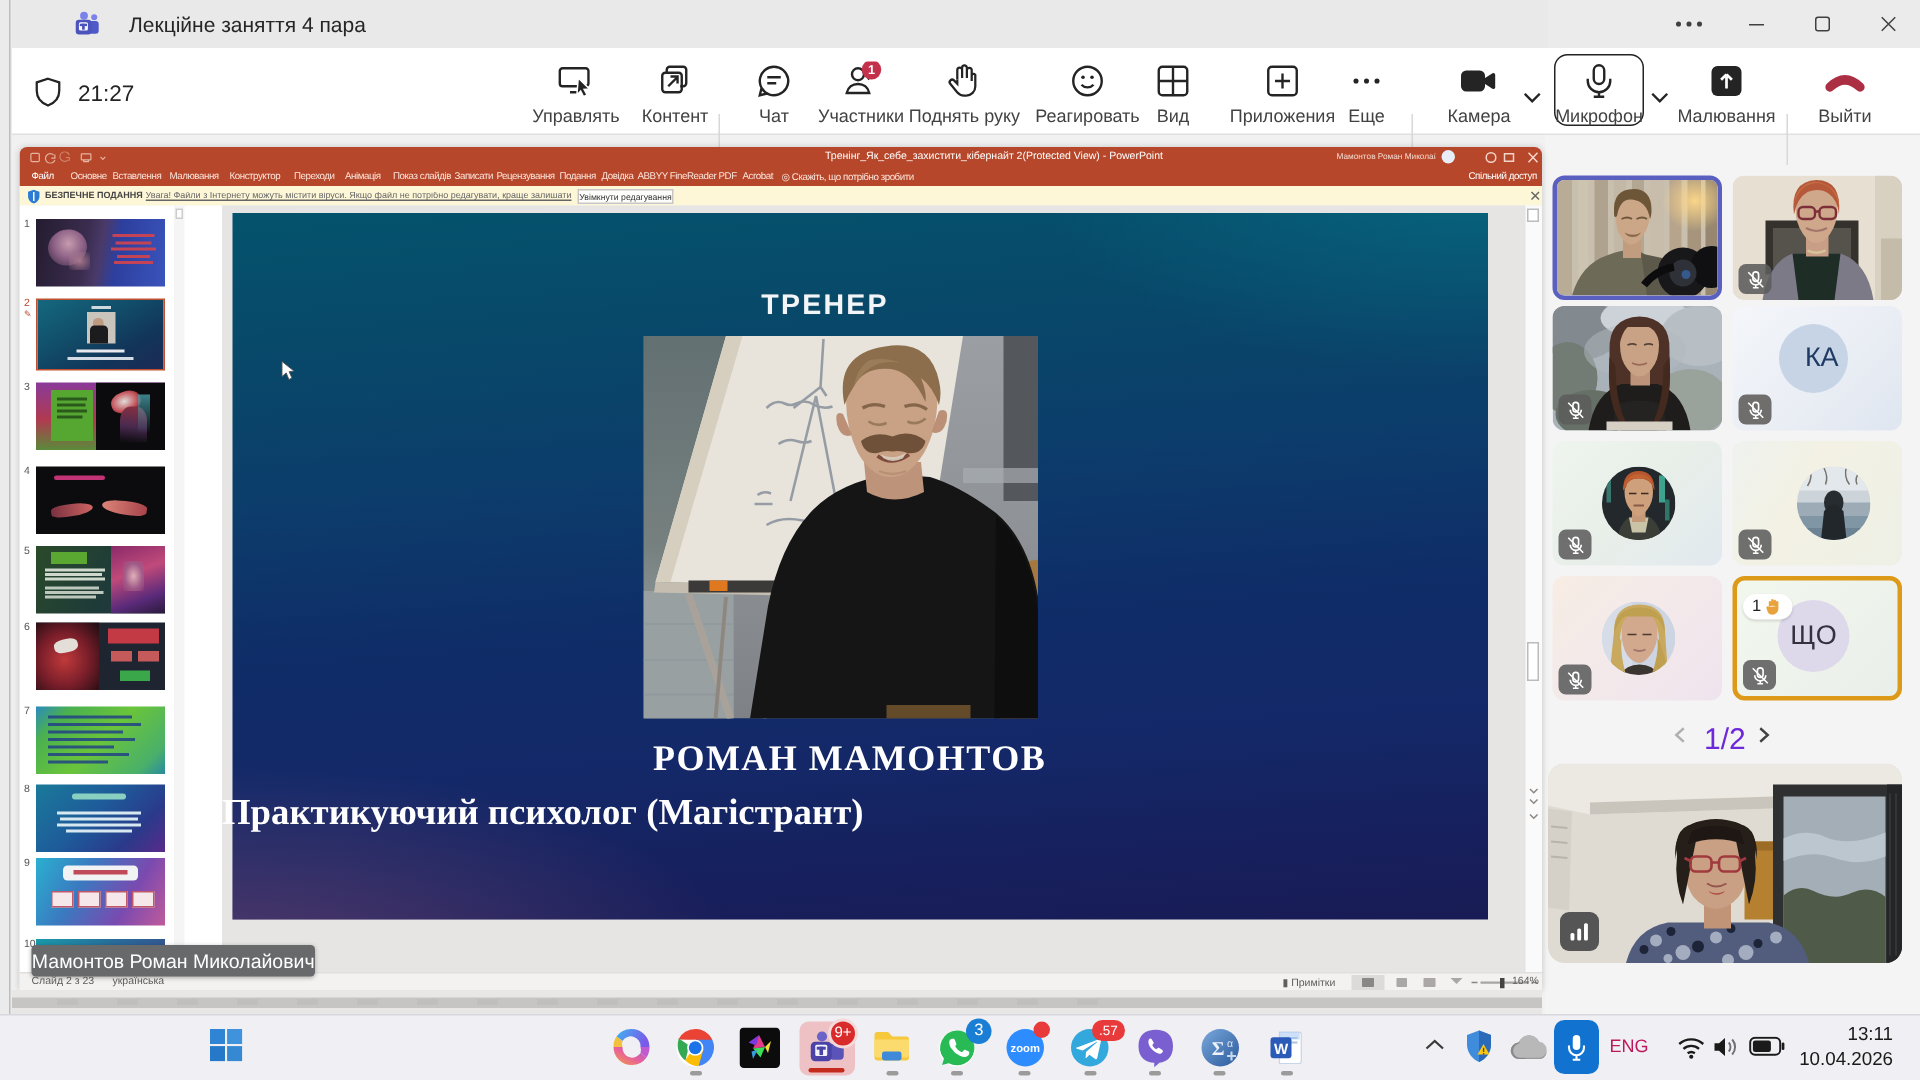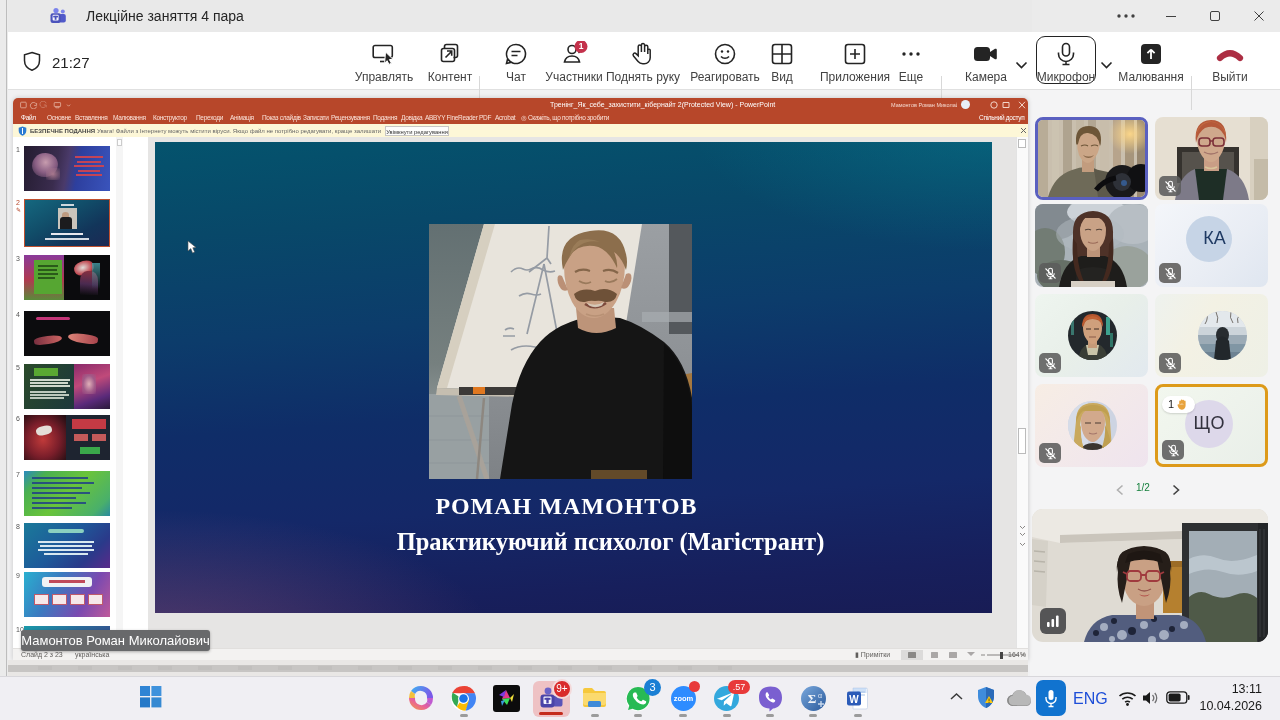--- a/index.html
+++ b/index.html
@@ -262,21 +262,21 @@
           <path d="M2.8 6.2a3.7 3.7 0 0 0 7.4 0M6.5 10v1.8M4.6 11.8h3.8"></path>
           <path d="M1.5 1.5l10 10"></path>
         </g>
       </svg>
     </div>
 </div>
 
 <svg class="abs" style="left:1114px;top:483px" width="12" height="14" viewBox="0 0 12 14">
     <path d="M8.5 2.5l-5 4.5 5 4.5" fill="none" stroke="#b0b0b0" stroke-width="1.6"></path>
   </svg>
-<div class="abs" style="left:1136px;top:482px;font-size:10px;color:#15803d;">1/2</div>
+<div class="abs" style="left:1136px;top:482px;font-size:20px;color:#6d28d9;">1/2</div>
 <svg class="abs" style="left:1170px;top:483px" width="12" height="14" viewBox="0 0 12 14">
     <path d="M3.5 2.5l5 4.5-5 4.5" fill="none" stroke="#424242" stroke-width="1.6"></path>
   </svg>
 
 <div class="abs" style="left:1032px;top:509px;width:236px;height:133px;border-radius:11px;overflow:hidden;">
   <svg width="236" height="133" viewBox="0 0 236 133" style="display:block;">
     <rect width="236" height="133" fill="#dfdbd3"></rect>
     <path d="M0 0 L236 0 L236 20 L150 30 L28 34 L0 28 Z" fill="#ece9e3"></path>
     <path d="M28 34 L150 30 L150 22 L28 26 Z" fill="#cac5bc"></path>
 
@@ -647,20 +647,21 @@
 
   <div class="abs" style="left:135px;top:39px;width:868px;height:511px;background:#e6e5e4;"></div>
 
   <div class="abs" style="left:103px;top:39px;width:7px;height:511px;background:#f5f5f5;"></div>
   <div class="abs" style="left:104px;top:41px;width:5px;height:7px;background:#fdfdfd;border:0.5px solid #ccc;"></div>
 
   <div class="abs" id="slide" style="left:142px;top:44px;width:837px;height:471px;background:
     radial-gradient(90% 62% at 0% 106%, rgba(172,100,132,0.38) 0%, rgba(172,100,132,0.2) 22%, rgba(172,100,132,0) 45%),
     radial-gradient(60% 45% at 100% -4%, rgba(8,122,142,0.5) 0%, rgba(8,122,142,0) 60%),
     linear-gradient(176deg,#04536d 0%,#084869 18%,#0c3c6b 38%,#0f2d68 56%,#142868 74%,#171f5c 90%,#181c55 100%);">
+    <div class="abs" style="left:0;top:51px;width:790px;text-align:center;font-weight:bold;font-size:19px;letter-spacing:1.5px;color:#f2f6f8;text-shadow:0 0 1px #3a5a6e;">ТРЕНЕР</div>
     <svg class="abs" style="left:32px;top:98px" width="10" height="14" viewBox="0 0 10 14">
         <path d="M1 1 L1 11 L3.8 8.6 L5.6 13 L7.6 12 L5.8 7.8 L9 7.4 Z" fill="#fff" stroke="#555" stroke-width="0.6"></path>
       </svg>
     <div class="abs" id="photo" style="left:274px;top:82px;width:263px;height:255px;">
       <svg width="263" height="255" viewBox="0 0 263 255">
         <defs>
           <linearGradient id="lwall" x1="0" y1="0" x2="0" y2="1">
             <stop offset="0" stop-color="#637072"></stop>
               <stop offset="0.55" stop-color="#76807f"></stop>
               <stop offset="0.75" stop-color="#8e9798"></stop>
@@ -723,21 +724,21 @@
         <path d="M137 80 q10 7 21 -1" stroke="#7d4a3c" stroke-width="2.5" fill="none"></path>
         <path d="M139 79 q9 4 17 -1 l-2 3.5 q-7 3.5 -13 0 Z" fill="#d9cfc0" opacity="0.9"></path>
 
         <path d="M138 90 q9 4 18 0" stroke="#b08a6e" stroke-width="1.5" fill="none" opacity="0.7"></path>
         </g>
 
         <rect x="162" y="246" width="56" height="9" fill="#7d5c30" opacity="0.75"></rect>
       </svg>
     </div>
     <div class="abs" style="left:-7px;top:351px;width:837px;text-align:center;font-family:'Liberation Serif',serif;font-weight:bold;font-size:24px;letter-spacing:1px;color:#fff;">РОМАН МАМОНТОВ</div>
-    <div class="abs" style="left:-7px;top:386px;width:837px;text-align:center;font-family:'Liberation Serif',serif;font-weight:bold;font-size:24.5px;color:#fff;margin-left:44px;">Практикуючий психолог (Магістрант)</div>
+    <div class="abs" style="left:-7px;top:386px;width:837px;text-align:left;font-family:'Liberation Serif',serif;font-weight:bold;font-size:24.5px;color:#fff;">Практикуючий психолог (Магістрант)</div>
   </div>
 
   <div class="abs" style="left:1003px;top:39px;width:12px;height:511px;background:#fafafa;border-left:1px solid #e3e3e3;"></div>
   <div class="abs" style="left:1005px;top:41px;width:8px;height:9px;background:#fff;border:0.5px solid #bbb;"></div>
   <div class="abs" style="left:1005px;top:330px;width:8px;height:26px;background:#fff;border:0.5px solid #bbb;"></div>
   <svg class="abs" style="left:1005px;top:425px" width="9" height="30" viewBox="0 0 9 30">
       <g stroke="#8a8886" stroke-width="1" fill="none">
         <path d="M2 3 l2.5 2.5 L7 3 M2 10 l2.5 2.5 L7 10 M2 20 l2.5 2.5 L7 20"></path>
       </g>
     </svg>
@@ -912,21 +913,21 @@
     <path d="M7 16 a5.5 5.5 0 0 1-.6-11 a7.5 7.5 0 0 1 14.4 1.8 a4.6 4.6 0 0 1-.8 9.2 Z" fill="#9a9a9a"></path>
     <path d="M7 16 a5.5 5.5 0 0 1-.6-11 a7.5 7.5 0 0 1 7.4-3.3 L11 16 Z" fill="#8a8a8a"></path>
     <path d="M7.2 15.2 a4.8 4.8 0 0 1-.5-9.5 a6.8 6.8 0 0 1 13-1.2 a4 4 0 0 1 0 10.7 Z" fill="#b8b8b8"></path>
   </svg>
   <div class="abs" style="left:1036px;top:3px;width:30px;height:36px;border-radius:7px;background:#1173cf;">
     <svg style="position:absolute;left:8px;top:9px" width="14" height="20" viewBox="0 0 14 20">
       <rect x="4.5" y="1" width="5" height="10" rx="2.5" fill="#fff"></rect>
       <path d="M2 8 v1.5 a5 5 0 0 0 10 0 V8 M7 14.5 v3 M4.5 17.5 h5" stroke="#fff" stroke-width="1.4" fill="none"></path>
     </svg>
   </div>
-  <div class="abs" style="left:1073px;top:13px;font-size:16px;color:#1d4ed8;">ENG</div>
+  <div class="abs" style="left:1073px;top:13px;font-size:12px;color:#be185d;">ENG</div>
   <svg class="abs" style="left:1118px;top:14px" width="19" height="15" viewBox="0 0 19 15">
     <path d="M1.5 5 a12 12 0 0 1 16 0" fill="none" stroke="#1a1a1a" stroke-width="1.6"></path>
     <path d="M4.3 8.2 a8 8 0 0 1 10.4 0" fill="none" stroke="#1a1a1a" stroke-width="1.6"></path>
     <path d="M7.1 11.2 a4 4 0 0 1 4.8 0" fill="none" stroke="#1a1a1a" stroke-width="1.6"></path>
     <circle cx="9.5" cy="13.5" r="1.4" fill="#1a1a1a"></circle>
   </svg>
   <svg class="abs" style="left:1141px;top:13px" width="19" height="16" viewBox="0 0 19 16">
     <path d="M2 5.5 h3 l4-3.5 v12 l-4-3.5 h-3 Z" fill="#1a1a1a"></path>
     <path d="M11.5 5 a4.5 4.5 0 0 1 0 6 M13.8 3 a7.5 7.5 0 0 1 0 10" fill="none" stroke="#1a1a1a" stroke-width="1.3" opacity="0.6"></path>
   </svg>

